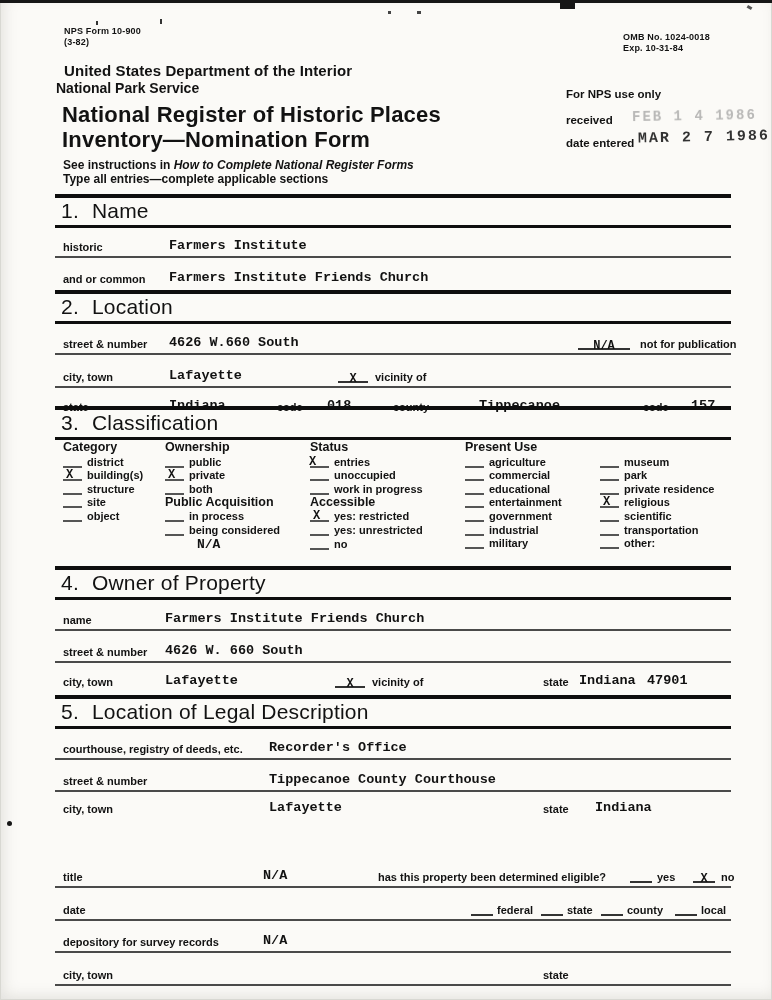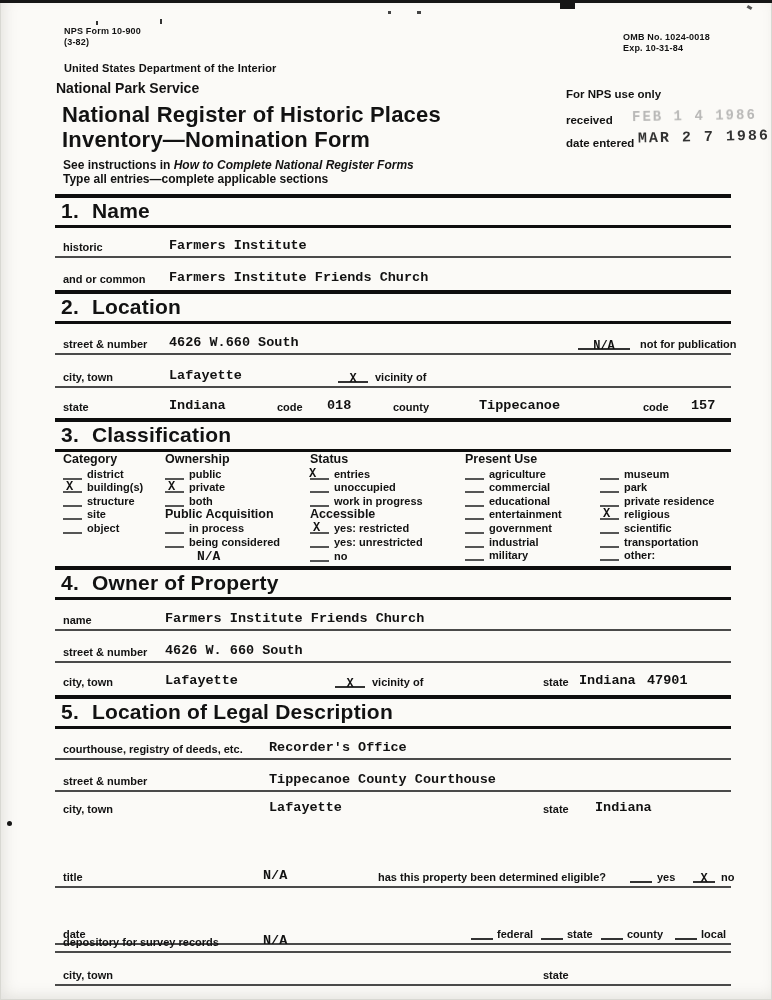--- a/index.html
+++ b/index.html
@@ -4,34 +4,34 @@
 <style>
   html,body{margin:0;padding:0;background:#e8e8e4;}
   .page{
     position:relative;width:772px;height:1000px;margin:0 auto;
     background:#fbfaf7;color:#121212;overflow:hidden;
     font-family:"Liberation Sans",sans-serif;
     box-shadow:inset 0 0 0 1px #d8d8d2, inset 4px -4px 14px rgba(120,120,110,.18);
   }
   .abs{position:absolute;}
   .tiny{font-size:9px;font-weight:bold;line-height:11px;letter-spacing:.2px;}
-  .dept1{font-size:11px;font-weight:bold;letter-spacing:.1px;}
+  .dept1{font-size:15px;font-weight:bold;letter-spacing:.1px;}
   .dept2{font-size:14px;font-weight:bold;}
   .title{font-size:22px;font-weight:bold;letter-spacing:.2px;}
   .sidebold{font-size:11.5px;font-weight:bold;}
   .instr{font-size:12px;font-weight:bold;}
   .mono{font-family:"Liberation Mono","DejaVu Sans Mono",monospace;font-weight:bold;}
   .stamp{font-family:"Liberation Mono","DejaVu Sans Mono",monospace;font-weight:bold;white-space:nowrap;}
   #received-stamp{font-size:14px;color:#8d8d8d;opacity:.6;letter-spacing:2px;transform:rotate(-1deg);filter:blur(.4px);}
   #date-stamp{font-size:15px;color:#1d1d1d;opacity:.9;letter-spacing:2px;transform:rotate(-1.2deg);}
 
   .sec{position:absolute;left:55px;width:676px;}
   .sec-head{
     border-top:4px solid #0e0e0e;border-bottom:3px solid #0e0e0e;
-    font-size:21px;font-weight:bold;padding:1px 0 1px 6px;height:25px;
+    font-size:21px;font-weight:normal;padding:1px 0 1px 6px;height:25px;
     letter-spacing:.2px;white-space:nowrap;
   }
   .sec-head .num{display:inline-block;margin-right:13px;}
   .frow{position:absolute;left:0;right:0;border-bottom:2px solid #4a4a4a;}
   .frow.nobd{border-bottom:none;}
   .lbl{position:absolute;bottom:3px;font-size:11px;font-weight:bold;white-space:nowrap;}
   .val{position:absolute;bottom:3px;font-size:13.5px;white-space:nowrap;}
   .xline{position:absolute;bottom:3px;height:13px;border-bottom:2px solid #333;text-align:center;}
   .xline .mk{font-family:"Liberation Mono","DejaVu Sans Mono",monospace;font-weight:bold;font-size:12px;font-style:normal;line-height:13px;}
 
@@ -117,21 +117,21 @@
       <span class="val mono" style="left:114px;">Indiana</span>
       <span class="lbl" style="left:222px;">code</span>
       <span class="val mono" style="left:272px;">018</span>
       <span class="lbl" style="left:338px;">county</span>
       <span class="val mono" style="left:424px;">Tippecanoe</span>
       <span class="lbl" style="left:588px;">code</span>
       <span class="val mono" style="left:636px;">157</span>
     </div>
   </div>
 
-  <div class="sec" style="top:418px;height:168px;">
+  <div class="sec" style="top:406px;height:168px;">
     <div class="sec-head">
       <span class="num">3.</span><span>Classification</span>
     </div>
     <div class="cols">
 
       <div class="col" style="left:8px;width:96px;">
         <div class="colhead">Category</div>
         <div class="cbitem">
             <span class="cb">
               <i class="mk"></i>
@@ -382,21 +382,21 @@
   <div class="sec" style="top:821px;height:179px;">
     <div class="frow" style="top:31px;height:34px;">
       <span class="lbl" style="left:8px;">title</span>
       <span class="val mono" style="left:208px;">N/A</span>
       <span class="lbl" style="left:323px;">has this property been determined eligible?</span>
       <span class="xline" style="left:575px;width:22px;"><span class="mk"></span></span>
       <span class="lbl" style="left:602px;">yes</span>
       <span class="xline" style="left:638px;width:22px;"><span class="mk">X</span></span>
       <span class="lbl" style="left:666px;">no</span>
     </div>
-    <div class="frow" style="top:65px;height:33px;margin-top:24px;">
+    <div class="frow" style="top:65px;height:33px;">
       <span class="lbl" style="left:8px;">date</span>
       <span class="xline" style="left:416px;width:22px;"><span class="mk"></span></span>
       <span class="lbl" style="left:442px;">federal</span>
       <span class="xline" style="left:486px;width:22px;"><span class="mk"></span></span>
       <span class="lbl" style="left:512px;">state</span>
       <span class="xline" style="left:546px;width:22px;"><span class="mk"></span></span>
       <span class="lbl" style="left:572px;">county</span>
       <span class="xline" style="left:620px;width:22px;"><span class="mk"></span></span>
       <span class="lbl" style="left:646px;">local</span>
     </div>

